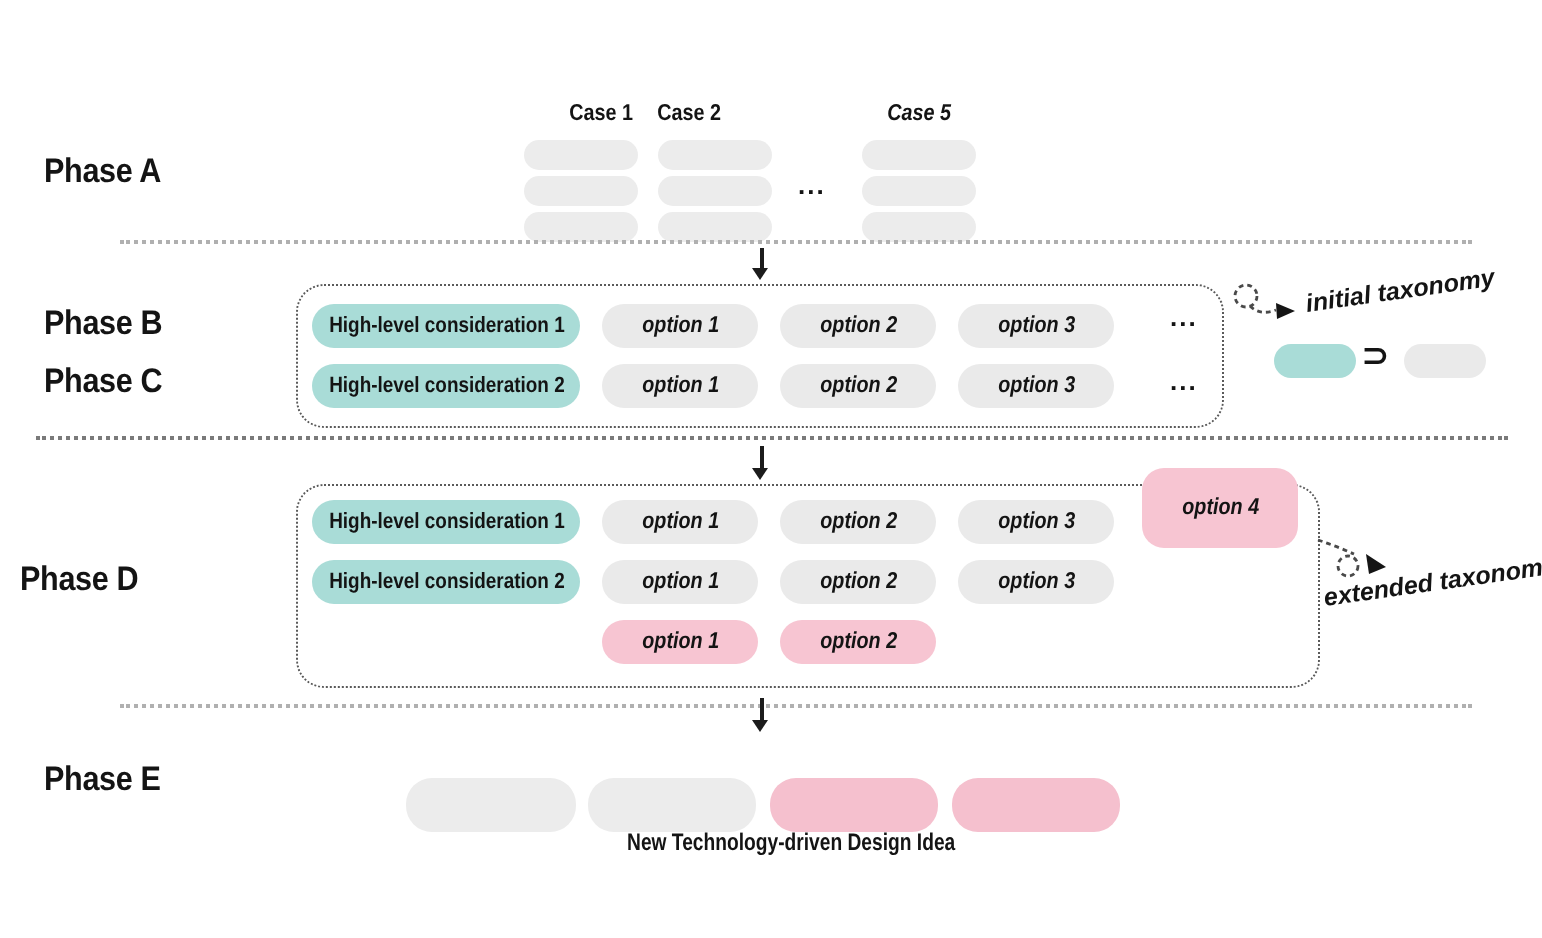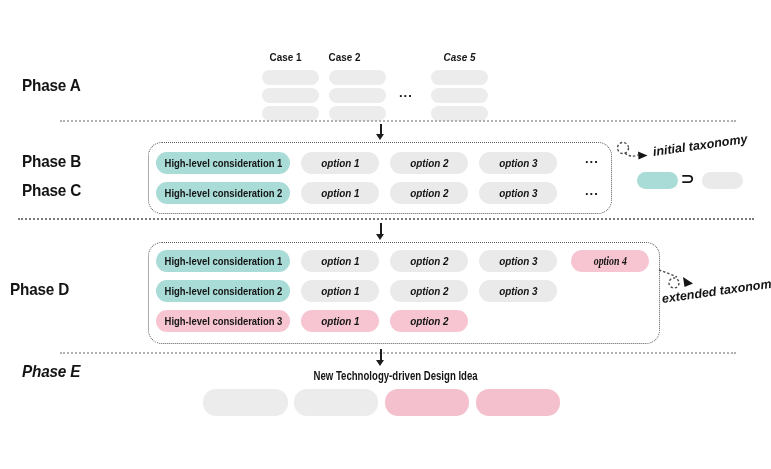--- a/index.html
+++ b/index.html
@@ -31,34 +31,34 @@
 
   .arrow-down{position:absolute;width:1.6px;background:#1c1c1c;}
   .arrow-down::after{
     content:"";position:absolute;bottom:-6px;left:-3.6px;
     border-left:4.4px solid transparent;border-right:4.4px solid transparent;border-top:6.5px solid #1c1c1c;
   }
 
   .taxonomy-label{position:absolute;font-weight:bold;font-style:italic;font-size:12.5px;transform:rotate(-8deg);transform-origin:left center;white-space:nowrap;}
   .superset{position:absolute;font-weight:900;font-size:16px;line-height:16px;}
 
-  .phase-e-title{position:absolute;font-weight:bold;font-size:12px;text-align:center;}
+  .phase-e-title{position:absolute;font-weight:bold;font-size:12px;text-align:center;margin-top:45px;}
 </style>
 </head>
 <body>
 
 <div id="canvas">
 
   <div class="abs phase-label" style="left:22px;top:76px;"><span class="cond-l">Phase A</span></div>
   <div class="abs phase-label" style="left:22px;top:152px;"><span class="cond-l">Phase B</span></div>
   <div class="abs phase-label" style="left:22px;top:181px;"><span class="cond-l">Phase C</span></div>
   <div class="abs phase-label" style="left:10px;top:280px;"><span class="cond-l">Phase D</span></div>
-  <div class="abs phase-label" style="left:22px;top:362px;font-style:italic;"><span class="cond-l">Phase E</span></div>
+  <div class="abs phase-label" style="left:22px;top:380px;"><span class="cond-l">Phase E</span></div>
 
-  <div class="case-header" style="left:257px;top:51px;width:57px;"><span class="cond">Case 1</span></div>
+  <div class="case-header" style="left:272px;top:51px;width:57px;"><span class="cond">Case 1</span></div>
   <div class="case-header" style="left:316px;top:51px;width:57px;"><span class="cond">Case 2</span></div>
   <div class="case-header" style="left:431px;top:51px;width:57px;font-style:italic;"><span class="cond">Case 5</span></div>
 
   <div class="pill lightgray" style="left:262px;top:70px;width:57px;height:15px;border-radius:8px;"></div>
   <div class="pill lightgray" style="left:262px;top:88px;width:57px;height:15px;border-radius:8px;"></div>
   <div class="pill lightgray" style="left:262px;top:106px;width:57px;height:15px;border-radius:8px;"></div>
 
   <div class="pill lightgray" style="left:329px;top:70px;width:57px;height:15px;border-radius:8px;"></div>
   <div class="pill lightgray" style="left:329px;top:88px;width:57px;height:15px;border-radius:8px;"></div>
   <div class="pill lightgray" style="left:329px;top:106px;width:57px;height:15px;border-radius:8px;"></div>
@@ -122,40 +122,37 @@
     </div>
   <div class="pill gray" style="left:301px;top:250px;width:78px;height:22px;">
       <span class="opt-text cond">option 1</span>
     </div>
   <div class="pill gray" style="left:390px;top:250px;width:78px;height:22px;">
       <span class="opt-text cond">option 2</span>
     </div>
   <div class="pill gray" style="left:479px;top:250px;width:78px;height:22px;">
       <span class="opt-text cond">option 3</span>
     </div>
-  <div class="pill pink" style="left:571px;top:250px;width:78px;height:22px;font-family:Liberation Serif, serif;">
+  <div class="pill pink" style="left:571px;top:234px;width:78px;height:40px;">
       <span class="opt-text cond">option 4</span>
     </div>
 
   <div class="pill teal" style="left:156px;top:280px;width:134px;height:22px;">
       <span class="pill-text cond">High-level consideration 2</span>
     </div>
   <div class="pill gray" style="left:301px;top:280px;width:78px;height:22px;">
       <span class="opt-text cond">option 1</span>
     </div>
   <div class="pill gray" style="left:390px;top:280px;width:78px;height:22px;">
       <span class="opt-text cond">option 2</span>
     </div>
   <div class="pill gray" style="left:479px;top:280px;width:78px;height:22px;">
       <span class="opt-text cond">option 3</span>
     </div>
 
-  <div class="pill pink" style="left:156px;top:310px;width:134px;height:22px;">
-      <span class="pill-text cond">High-level consideration 3</span>
-    </div>
   <div class="pill pink" style="left:301px;top:310px;width:78px;height:22px;">
       <span class="opt-text cond">option 1</span>
     </div>
   <div class="pill pink" style="left:390px;top:310px;width:78px;height:22px;">
       <span class="opt-text cond">option 2</span>
     </div>
 
   <svg class="abs" style="left:658px;top:266px;" width="42" height="28" viewBox="0 0 42 28">
     <path d="M1 4 Q 10 7 19 11" fill="none" stroke="#4a4a4a" stroke-width="1.4" stroke-dasharray="2.4 2"></path>
     <circle cx="16" cy="17" r="5" fill="none" stroke="#4a4a4a" stroke-width="1.4" stroke-dasharray="2.4 2"></circle>

